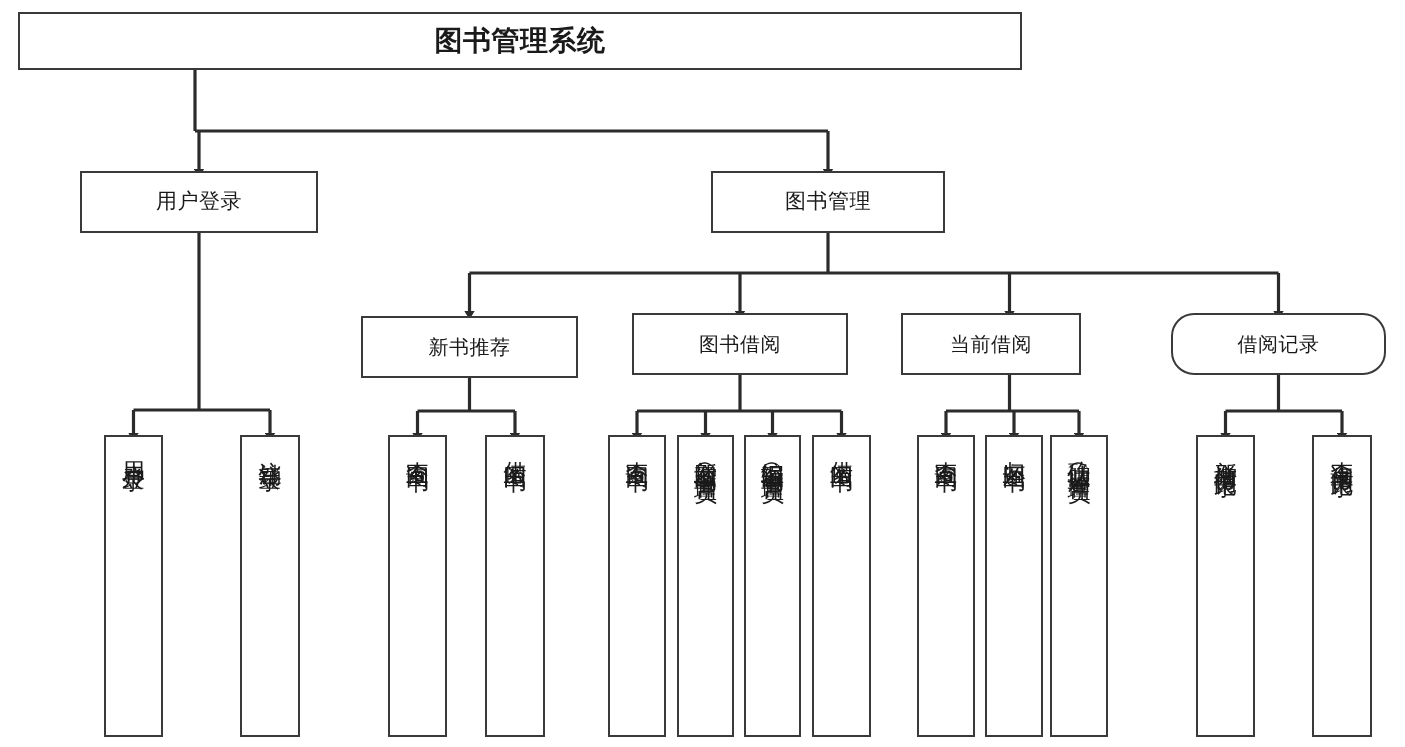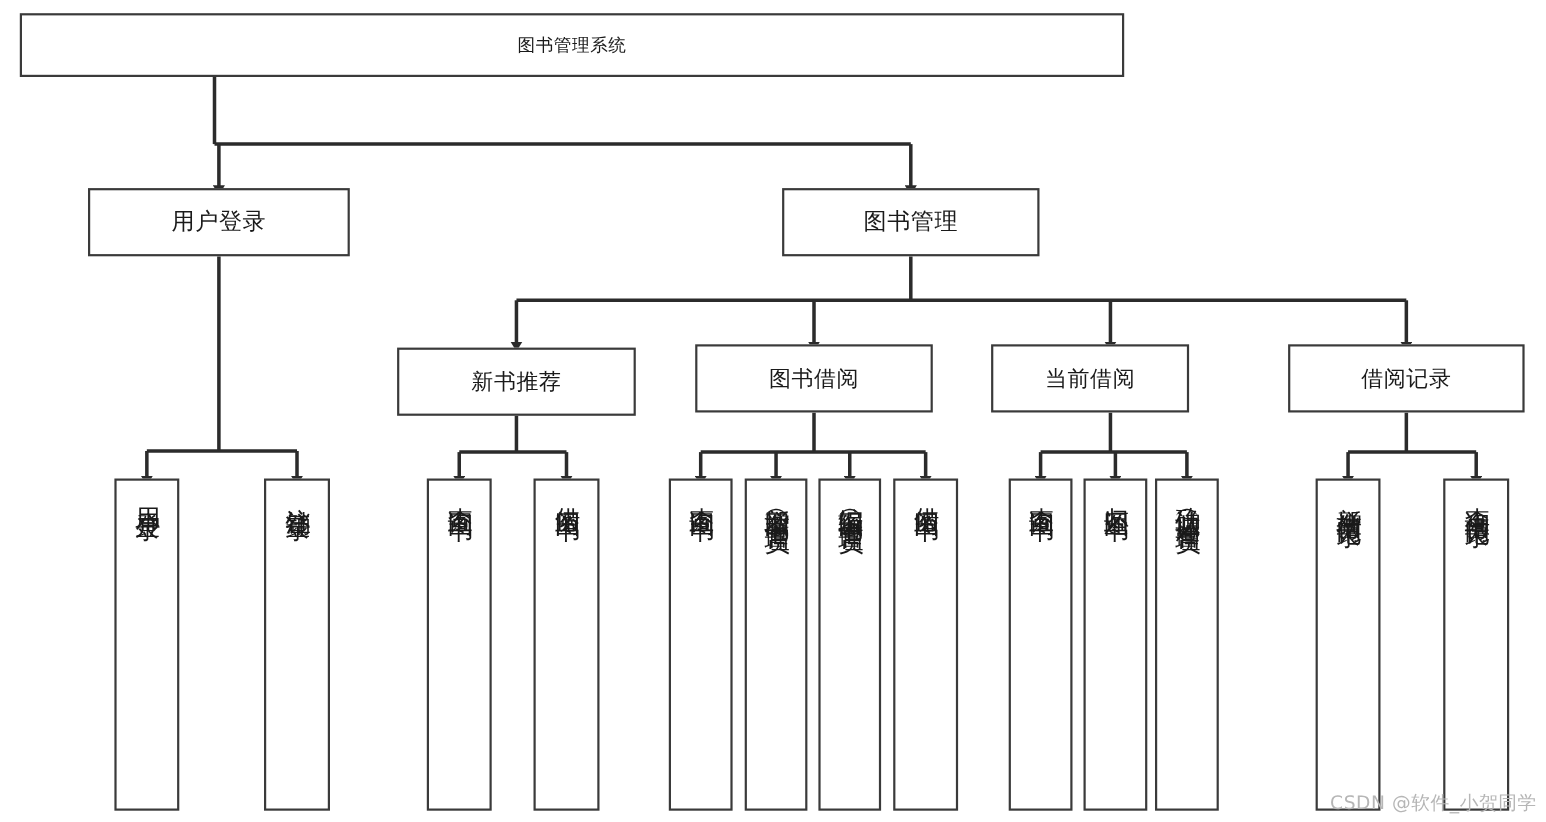--- a/index.html
+++ b/index.html
@@ -36,21 +36,21 @@
     z-index: 3;
   }
   .node-label {
     color: #1a1a1a;
     font-size: 21px;
     line-height: 1.22;
     letter-spacing: 0.5px;
     text-align: center;
     white-space: nowrap;
   }
-  .node.level0 .node-label { font-size: 16px; }
+  .node.level0 .node-label { font-size: 28px; font-weight: bold; }
   .node.level1 .node-label { font-size: 21px; }
   .node.level2 .node-label { font-size: 20px; }
   .node.leaf {
     align-items: flex-start;
     padding-top: 6px;
   }
   .node.leaf .node-label {
     writing-mode: vertical-rl;
     text-orientation: upright;
     font-size: 23px;
@@ -130,21 +130,21 @@
       </div>
       <div class="node level2" style="left: 361px; top: 316px; width: 217px; height: 62px;">
         <span class="node-label">新书推荐</span>
       </div>
       <div class="node level2" style="left: 632px; top: 313px; width: 216px; height: 62px;">
         <span class="node-label">图书借阅</span>
       </div>
       <div class="node level2" style="left: 901px; top: 313px; width: 180px; height: 62px;">
         <span class="node-label">当前借阅</span>
       </div>
-      <div class="node level2" style="left: 1171px; top: 313px; width: 215px; height: 62px;">
+      <div class="node level2" style="left: 1171px; top: 313px; width: 215px; height: 62px; border-radius: 23px;">
         <span class="node-label">借阅记录</span>
       </div>
       <div class="node level3 leaf" style="left: 104px; top: 435px; width: 59px; height: 302px;">
         <span class="node-label">用户登录</span>
       </div>
       <div class="node level3 leaf" style="left: 240px; top: 435px; width: 60px; height: 302px;">
         <span class="node-label">注销登录</span>
       </div>
       <div class="node level3 leaf" style="left: 388px; top: 435px; width: 59px; height: 302px;">
         <span class="node-label">查询图书</span>
@@ -174,15 +174,14 @@
         <span class="node-label">确认归还（管理员）</span>
       </div>
       <div class="node level3 leaf" style="left: 1196px; top: 435px; width: 59px; height: 302px;">
         <span class="node-label">新增借阅记录</span>
       </div>
       <div class="node level3 leaf" style="left: 1312px; top: 435px; width: 60px; height: 302px;">
         <span class="node-label">查询借阅记录</span>
       </div>
     </div>
 
-  <div id="watermark">CSDN @软件_小贺同学</div>
 
 </div>
 
 </body></html>

